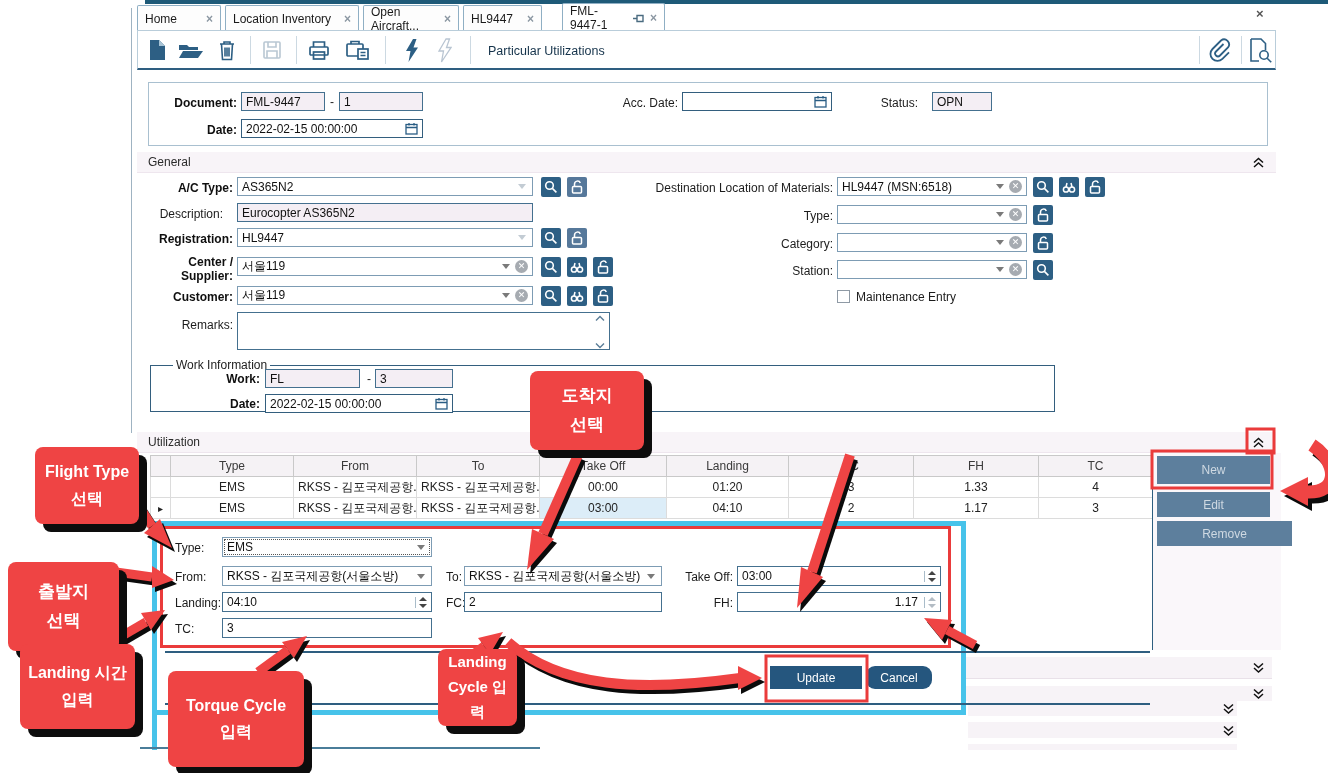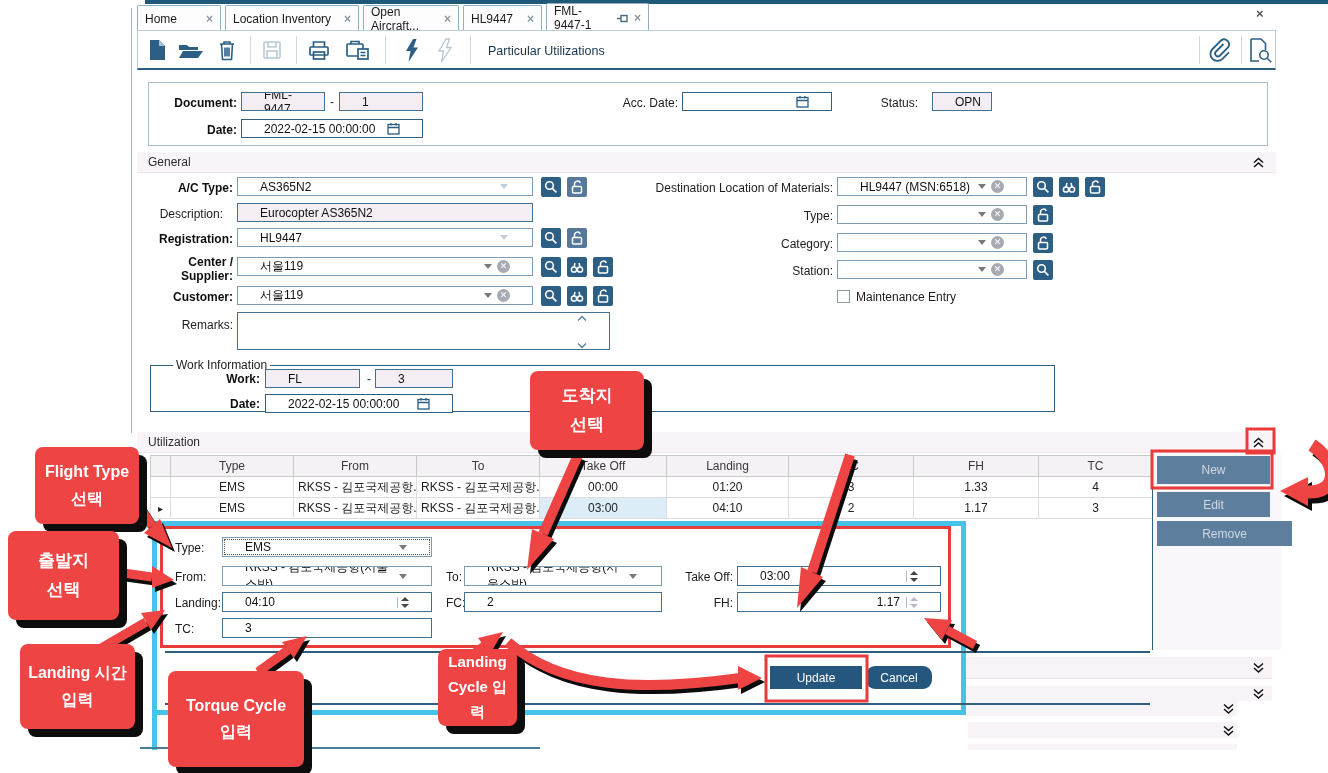--- a/index.html
+++ b/index.html
@@ -3,41 +3,41 @@
 <meta charset="utf-8">
 <style>
   html,body{margin:0;padding:0;background:#fff;}
   #canvas{position:relative;width:1328px;height:773px;background:#fff;overflow:hidden;
           font-family:"Liberation Sans","DejaVu Sans",sans-serif;font-size:12px;color:#1a1a1a;}
   .abs{position:absolute;}
   .lbl{position:absolute;white-space:nowrap;font-size:12px;color:#1c1c1c;}
   .lbl.b{font-weight:bold;color:#0f0f0f;}
   .lbl.r{text-align:right;}
   .fld{position:absolute;box-sizing:border-box;background:#fff;border:1px solid #44708f;
-       font-size:12px;color:#111;display:flex;align-items:center;padding:0 22px;height:19px;overflow:hidden;}
+       font-size:12px;color:#111;display:flex;align-items:center;padding:0 4px;height:19px;overflow:hidden;}
   .fld.ro{background:#f4eef4;border:1px solid #44708f;}
   .fld.dd{border:1px solid #7d9cb4;}
   .spacer{flex:1;}
   .dda{width:0;height:0;border-left:4px solid transparent;border-right:4px solid transparent;
        border-top:5px solid #7a7a7a;margin:0 2px;}
   .dda.pale{border-top-color:#c3ccd4;}
   .clr{width:13px;height:13px;border-radius:50%;background:#a6abb1;color:#fff;font-size:9px;line-height:13px;
        text-align:center;margin-left:3px;flex:none;font-weight:bold;}
   .ib{position:absolute;width:20px;height:20px;background:#2d5f84;border-radius:2px;
       display:flex;align-items:center;justify-content:center;}
   .navybtn{position:absolute;background:#25567e;color:#fff;font-size:12px;display:flex;
       align-items:center;justify-content:center;box-sizing:border-box;}
   .graybtn{position:absolute;background:#5d7f9d;color:#cfd9e2;font-size:12px;display:flex;
       align-items:center;justify-content:center;}
   .secbar{position:absolute;left:137px;width:1139px;height:21px;background:#f8f4f8;
       border-bottom:1px solid #eee6ee;display:flex;align-items:center;padding-left:11px;box-sizing:border-box;color:#2b2b2b;}
   .tab{box-sizing:border-box;height:27px;background:#fdfdfd;border:1px solid #8fafc4;border-bottom:none;
       border-radius:2px 2px 0 0;display:flex;align-items:center;padding:0 7px;gap:6px;margin-right:4px;}
   .tab .x{color:#8b97a2;font-weight:bold;font-size:12px;margin-left:auto;}
-  .tab.active{background:#fff;height:29px;}
+  .tab.active{background:#fff;height:29px;margin-left:16px;}
   table.grid{position:absolute;border-collapse:collapse;table-layout:fixed;background:#fff;font-size:12px;}
   table.grid th{background:#f5f2f5;font-weight:normal;color:#3a3a3a;border:1px solid #c9c9c9;height:20px;padding:0;}
   table.grid td{border:1px solid #dcdcdc;height:20px;text-align:center;color:#222;padding:0 4px;white-space:nowrap;overflow:hidden;}
   table.grid td.l{text-align:left;}
   table.grid td.sel{background:#dcedf8;}
   .callout{position:absolute;background:#ef4444;border-radius:8px;color:#fff;font-weight:bold;
       font-size:16px;display:flex;flex-direction:column;align-items:center;justify-content:center;
       line-height:1.65;text-align:center;box-shadow:8px 8px 0 #0d0d0d;z-index:31;padding:2px 4px;box-sizing:border-box;}
   .spin{display:flex;flex-direction:column;margin-left:auto;border-left:1px solid #a9bcc9;padding-left:3px;gap:3px;}
   .spin i{width:0;height:0;border-left:4px solid transparent;border-right:4px solid transparent;display:block;}
@@ -625,21 +625,21 @@
     <g style="filter:drop-shadow(4px 5px 0 #0b0b0b)">
       <path d="M1312 445 C1338 462 1340 494 1306 492" stroke="#ef4444" stroke-width="13" fill="none"></path>
       <polygon points="1280,491 1308,477 1308,506" fill="#ef4444"></polygon>
     </g>
   </svg>
 
   <div class="callout" style="left:35px;top:447px;width:104px;height:77px;">
     <div>Flight Type</div>
       <div>선택</div>
   </div>
-  <div class="callout" style="left:8px;top:531px;width:111px;height:89px;font-size:17px;">
+  <div class="callout" style="left:8px;top:562px;width:111px;height:89px;font-size:17px;">
     <div>출발지</div>
       <div>선택</div>
   </div>
   <div class="callout" style="left:20px;top:644px;width:115px;height:85px;">
     <div>Landing 시간</div>
       <div>입력</div>
   </div>
   <div class="callout" style="left:168px;top:671px;width:136px;height:96px;">
     <div>Torque Cycle</div>
       <div>입력</div>

